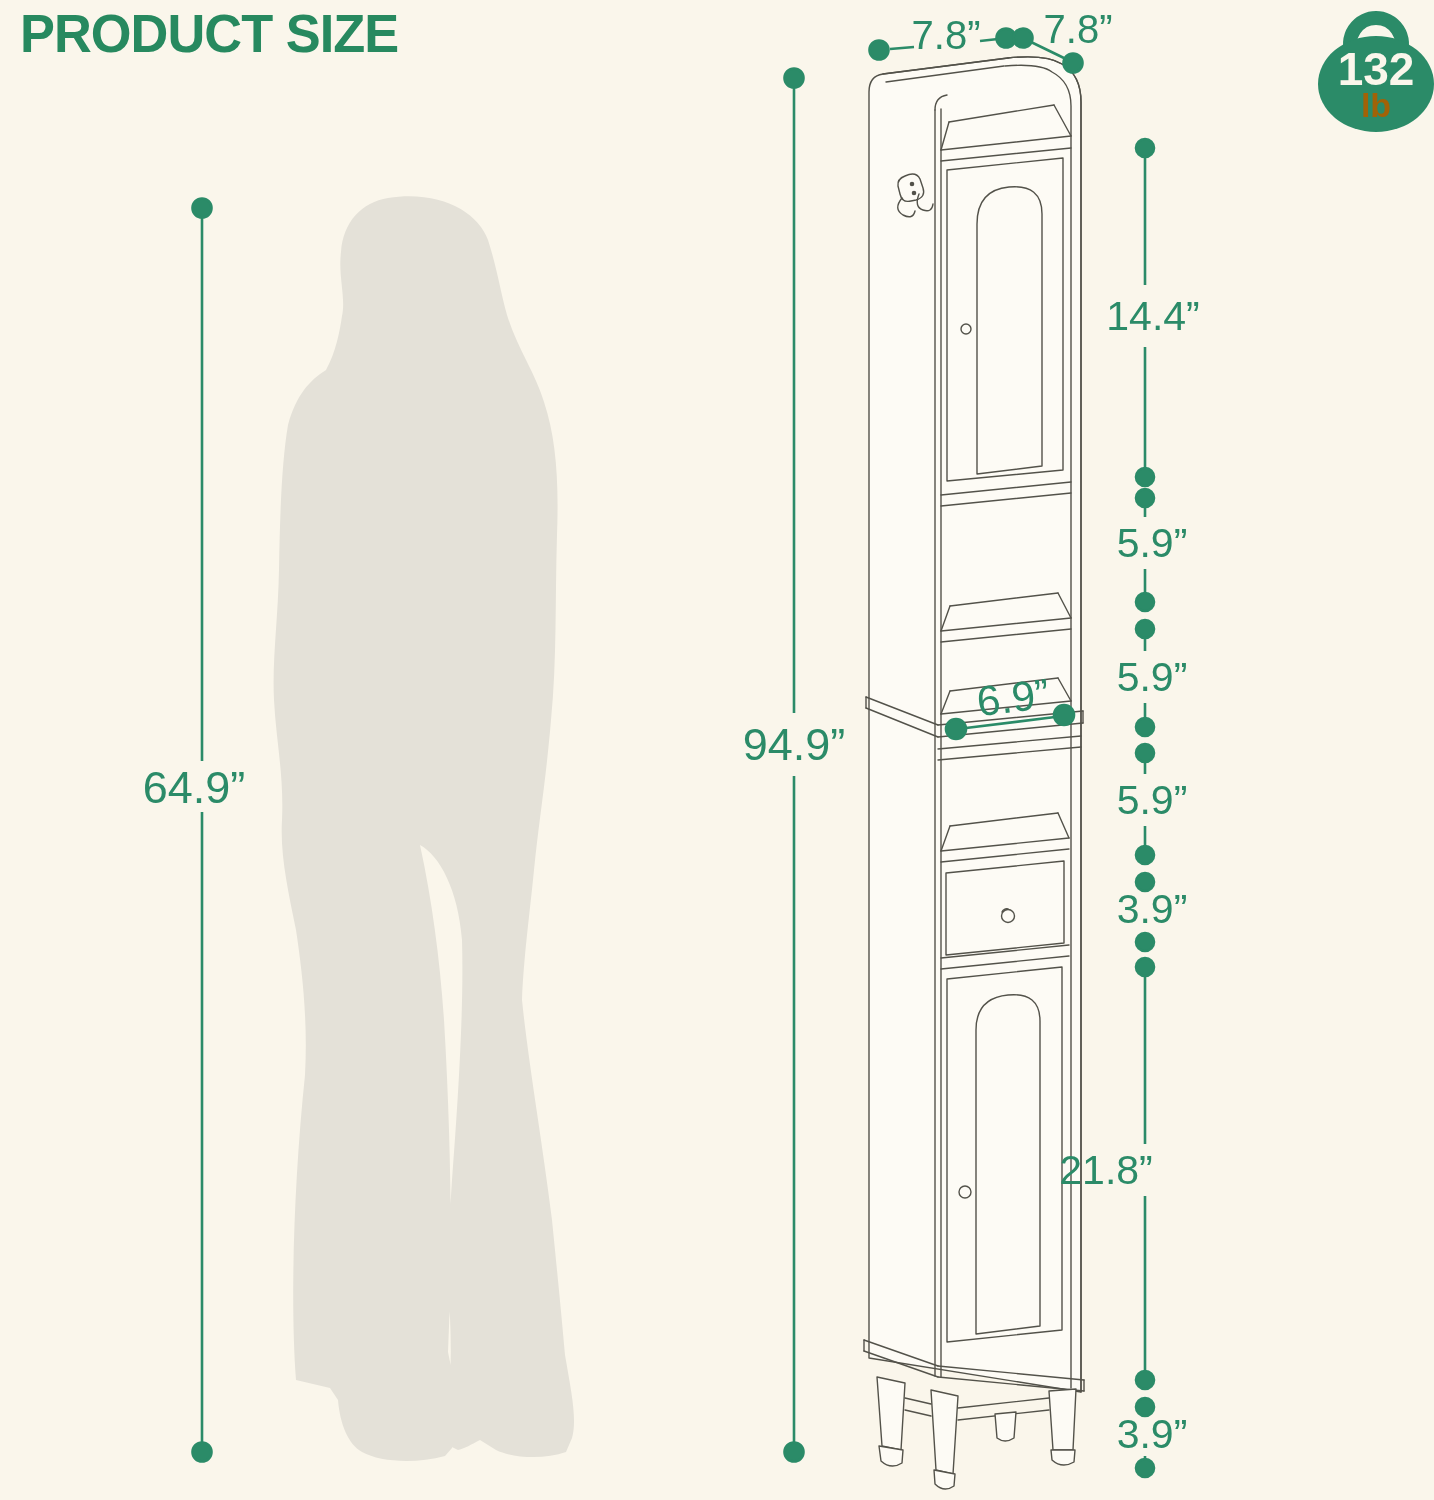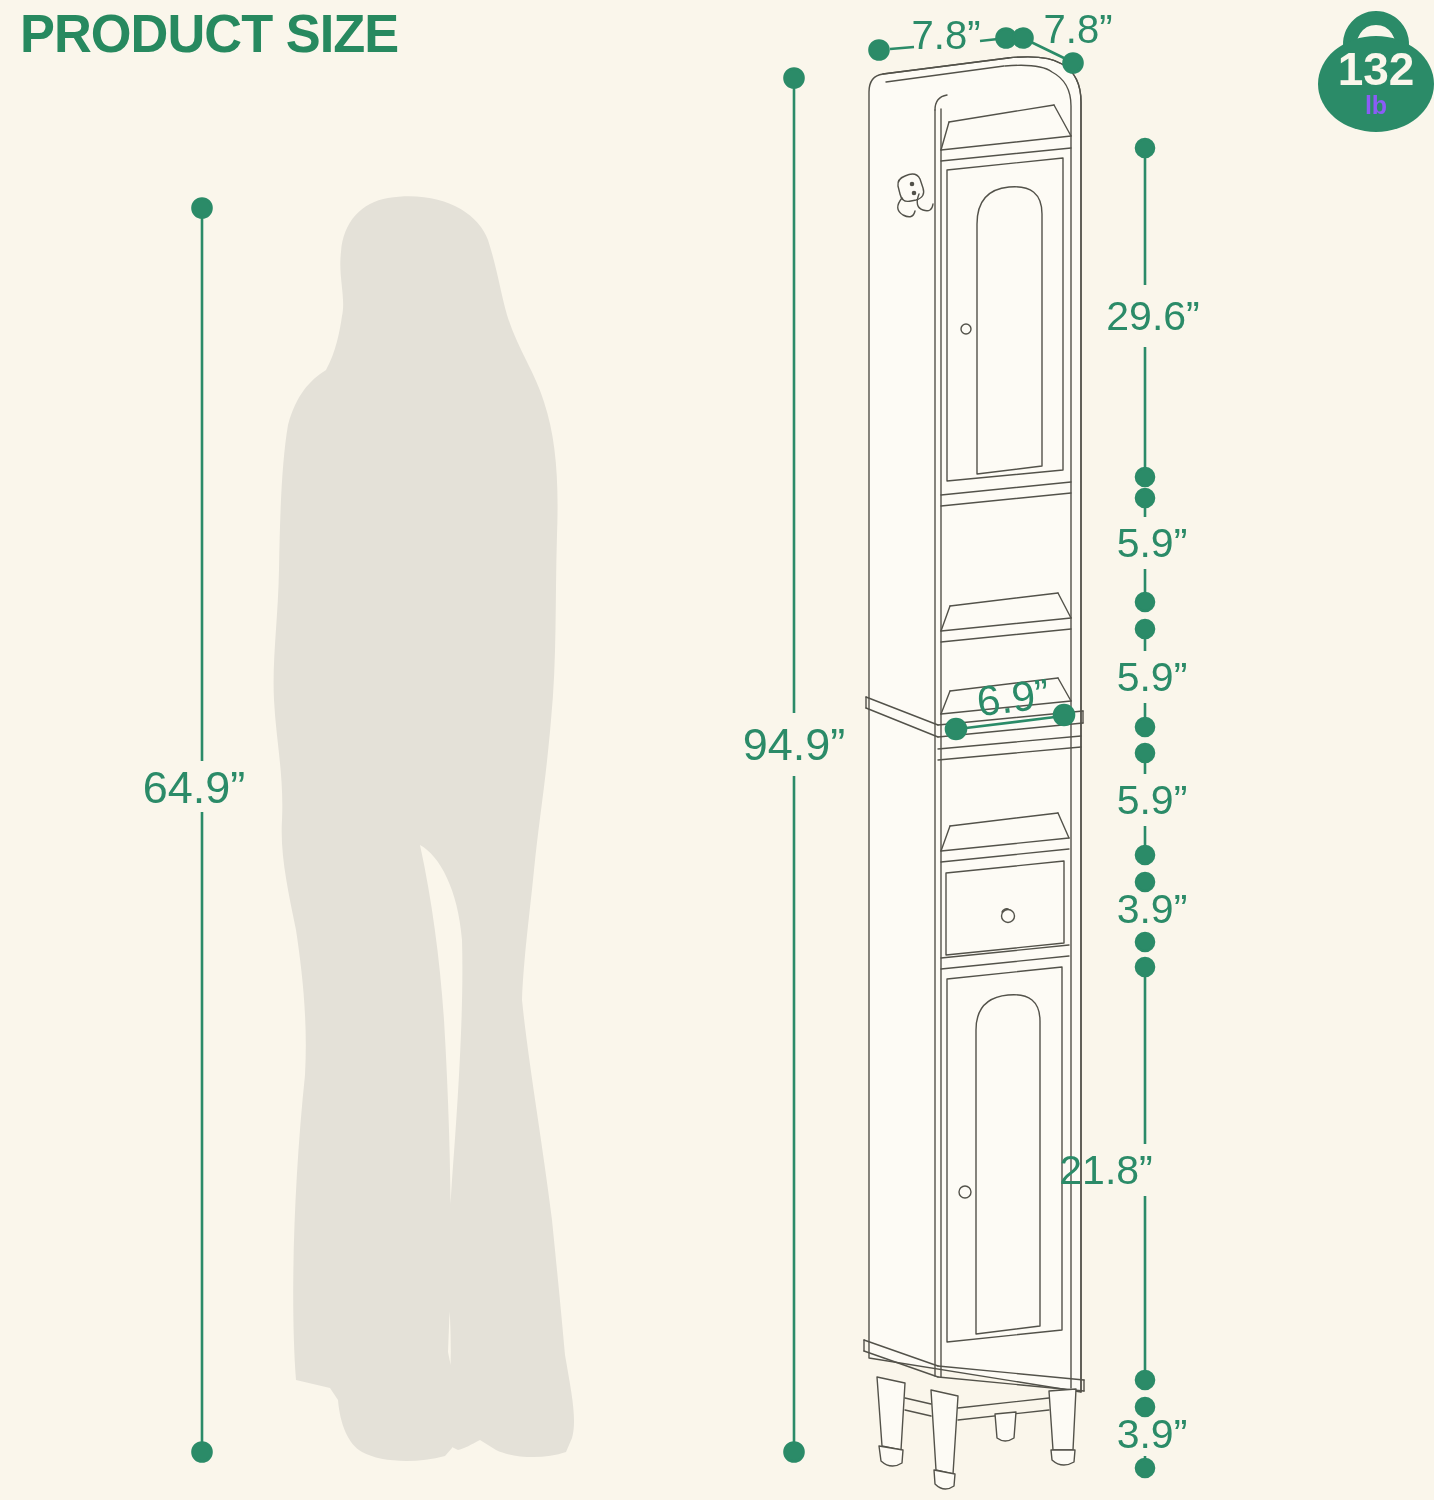--- a/index.html
+++ b/index.html
@@ -28,21 +28,21 @@
     letter-spacing:-1px;line-height:1;
     transform:scaleX(0.97);transform-origin:left top;
     white-space:nowrap;
   }
   .badge-num{
     position:absolute;transform:translate(-50%,-50%);
     color:#FAF6EB;font-size:46px;font-weight:600;line-height:1;
   }
   .badge-unit{
     position:absolute;transform:translate(-50%,-50%);
-    color:#8b5cf6;font-size:25px;font-weight:700;line-height:1;text-align:center;
+    color:#a16207;font-size:34px;font-weight:700;line-height:1;text-align:center;
   }
 </style>
 </head>
 <body>
 
 <div class="stage">
 
   <svg width="1434" height="1500" viewBox="0 0 1434 1500">
 
     <g>
@@ -266,21 +266,21 @@
   <div class="badge-unit" style="left:1376px;top:105px;">lb</div>
 
   <div class="lbl big" style="left:194px;top:787px;">64.9”</div>
   <div class="lbl big" style="left:794px;top:744px;">94.9”</div>
 
   <div class="lbl" style="left:946px;top:35px;font-size:40px;">7.8”</div>
   <div class="lbl" style="left:1078px;top:29px;font-size:40px;">7.8”</div>
 
   <div class="lbl inner" style="left:1013px;top:698px;">6.9”</div>
 
-  <div class="lbl" style="left:1153px;top:316px;">29.6”</div>
+  <div class="lbl" style="left:1153px;top:316px;">14.4”</div>
   <div class="lbl" style="left:1152px;top:543px;">5.9”</div>
   <div class="lbl" style="left:1152px;top:677px;">5.9”</div>
   <div class="lbl" style="left:1152px;top:800px;">5.9”</div>
   <div class="lbl" style="left:1152px;top:909px;">3.9”</div>
   <div class="lbl" style="left:1096px;top:1170px;margin-left:10px;">21.8”</div>
   <div class="lbl" style="left:1152px;top:1434px;">3.9”</div>
 
 </div>
 
 </body></html>

